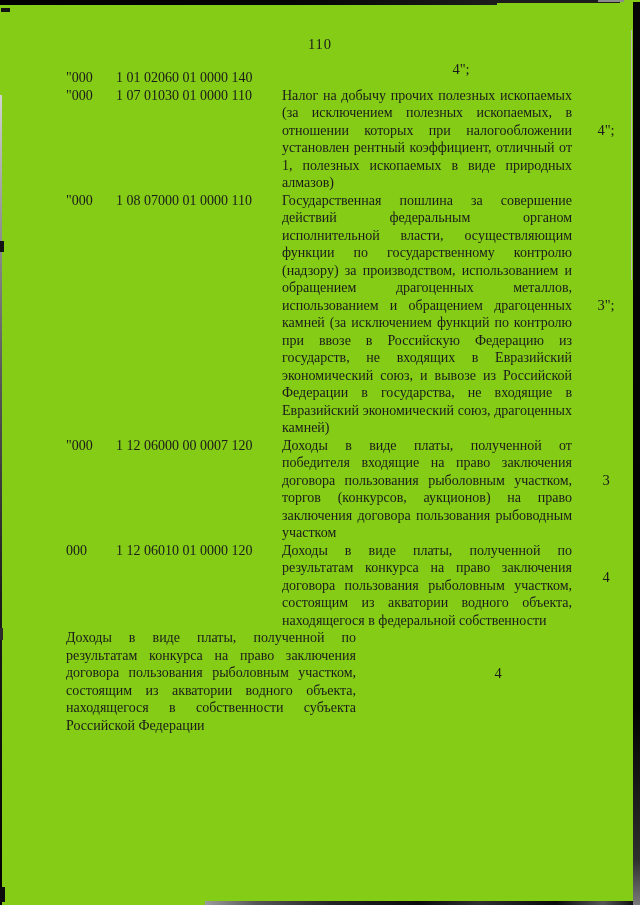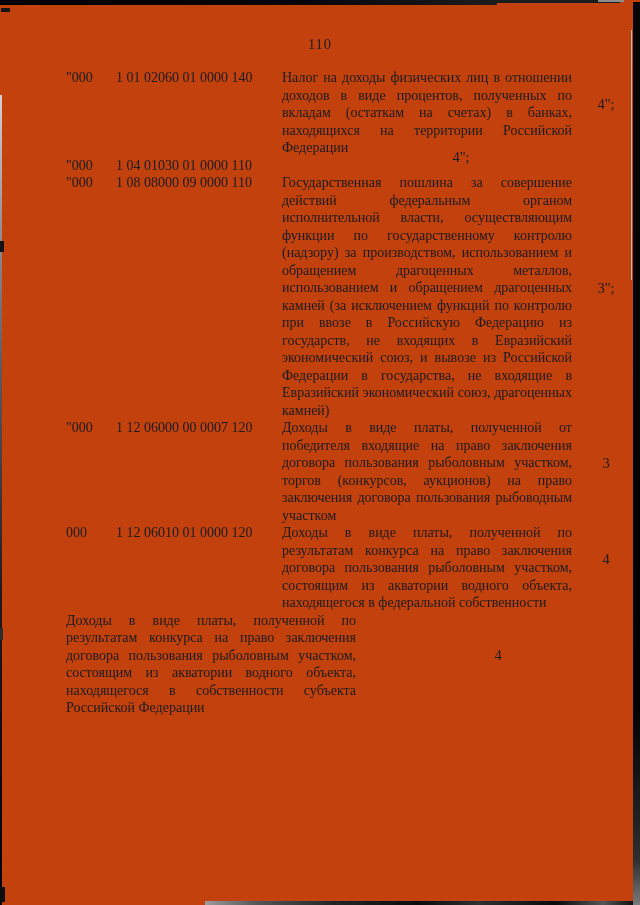--- a/index.html
+++ b/index.html
@@ -1,20 +1,20 @@
 <!DOCTYPE html>
 <html><head>
 <meta charset="utf-8">
 <style>
   html,body { margin:0; padding:0; background:#e8e8e8; }
   .page {
     position:relative;
     width:640px; height:905px;
     margin:0 auto;
-    background:#c2410c;
+    background:#84cc16;
     overflow:hidden;
     font-family:"Liberation Serif","DejaVu Serif",serif;
     color:#1b1b1b;
   }
   
   .art { position:absolute; }
   .art-top-main   { top:0; left:0; width:497px; height:5px; background:linear-gradient(90deg,#000 0%,#050505 60%,#1d1d1d 100%); }
   .art-top-thin   { top:0; left:497px; width:123px; height:3px; background:#1c1c1c; }
   .art-top-gray   { top:0; left:598px; width:26px; height:2px; background:#8d8d8d; }
   .art-right-bar  { top:2px; right:0; width:7px; height:903px; background:linear-gradient(180deg,#060606 0%,#000 78%,#2e2e2e 95%,#7a7a7a 100%); }
@@ -75,38 +75,38 @@
   <div class="art art-mark-bl"></div>
 
   <div class="content">
 
     <div class="page-number">110</div>
 
     <div class="row">
       <div class="cell-code">
         <span class="code-prefix">"000</span><span>1 01 02060 01 0000 140</span>
       </div>
-      <div class="cell-desc">Налог на доходы физических лиц в отношении доходов в виде процентов, полученных по вкладам (остаткам на счетах) в банках, находящихся на территории Российской Федерации</div>
       <div class="cell-note">
           <span>4";</span>
         </div>
     </div>
 
     <div class="row">
       <div class="cell-code">
-        <span class="code-prefix">"000</span><span>1 04 01030 01 0000 110</span>
+        <span class="code-prefix">"000</span><span>1 07 01030 01 0000 110</span>
       </div>
+      <div class="cell-desc">Налог на добычу прочих полезных ископаемых (за исключением полезных ископаемых, в отношении которых при налогообложении установлен рентный коэффициент, отличный от 1, полезных ископаемых в виде природных алмазов)</div>
       <div class="cell-note">
           <span>4";</span>
         </div>
     </div>
 
     <div class="row">
       <div class="cell-code">
-        <span class="code-prefix">"000</span><span>1 08 08000 09 0000 110</span>
+        <span class="code-prefix">"000</span><span>1 08 07000 01 0000 110</span>
       </div>
       <div class="cell-desc">Государственная пошлина за совершение действий федеральным органом исполнительной власти, осуществляющим функции по государственному контролю (надзору) за производством, использованием и обращением драгоценных металлов, использованием и обращением драгоценных камней (за исключением функций по контролю при ввозе в Российскую Федерацию из государств, не входящих в Евразийский экономический союз, и вывозе из Российской Федерации в государства, не входящие в Евразийский экономический союз, драгоценных камней)</div>
       <div class="cell-note">
           <span>3";</span>
         </div>
     </div>
 
     <div class="row">
       <div class="cell-code">
         <span class="code-prefix">"000</span><span>1 12 06000 00 0007 120</span>

